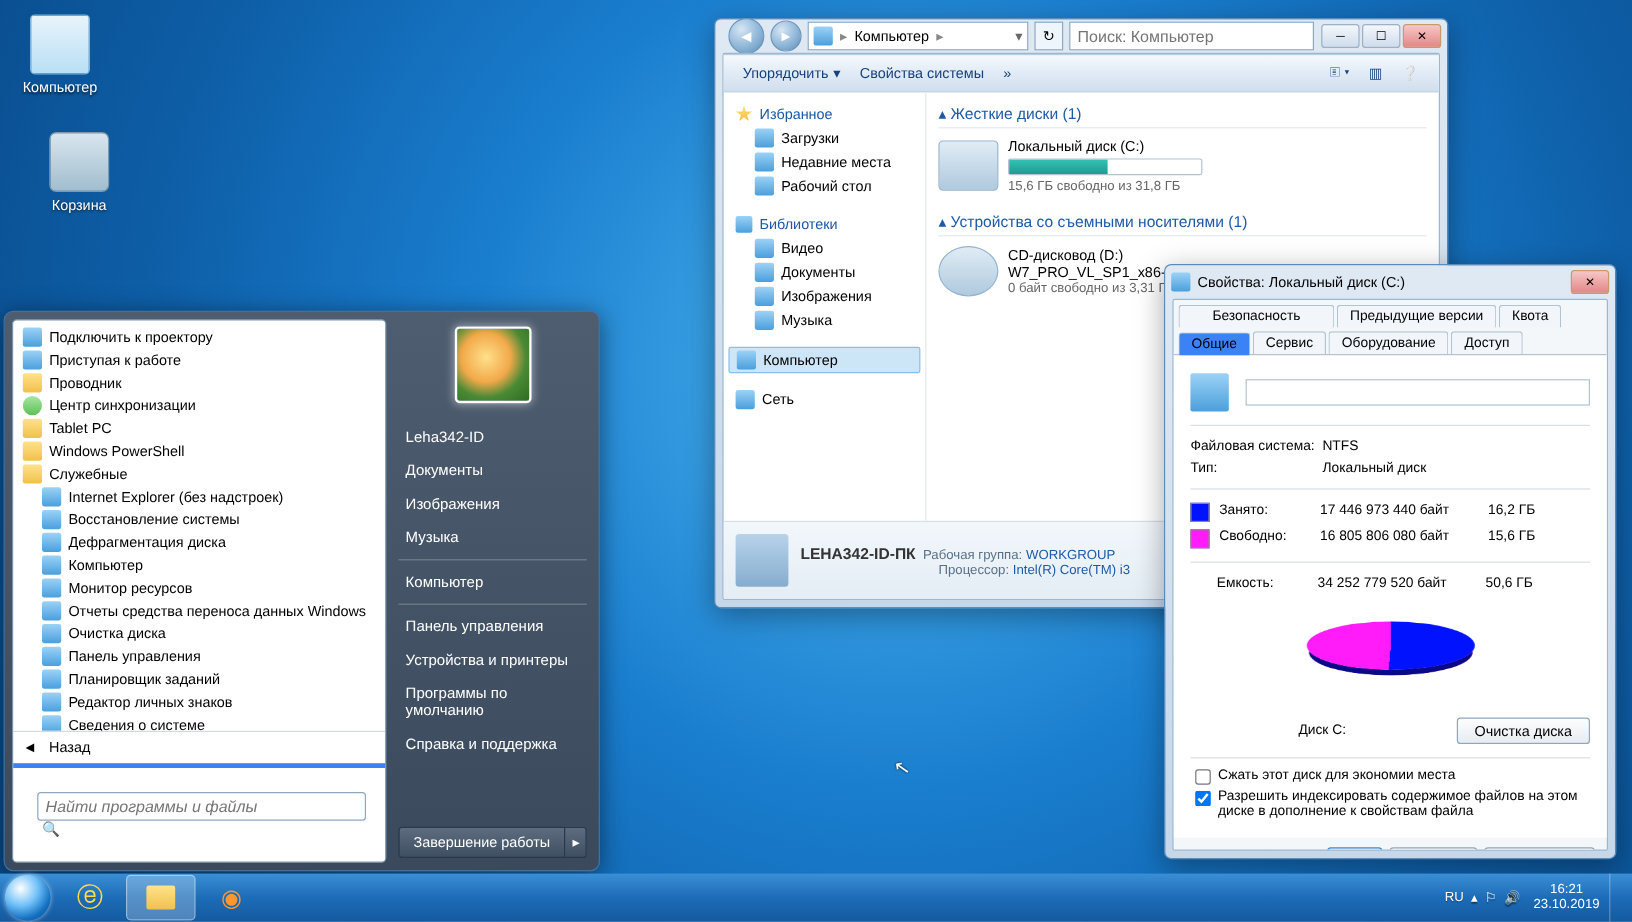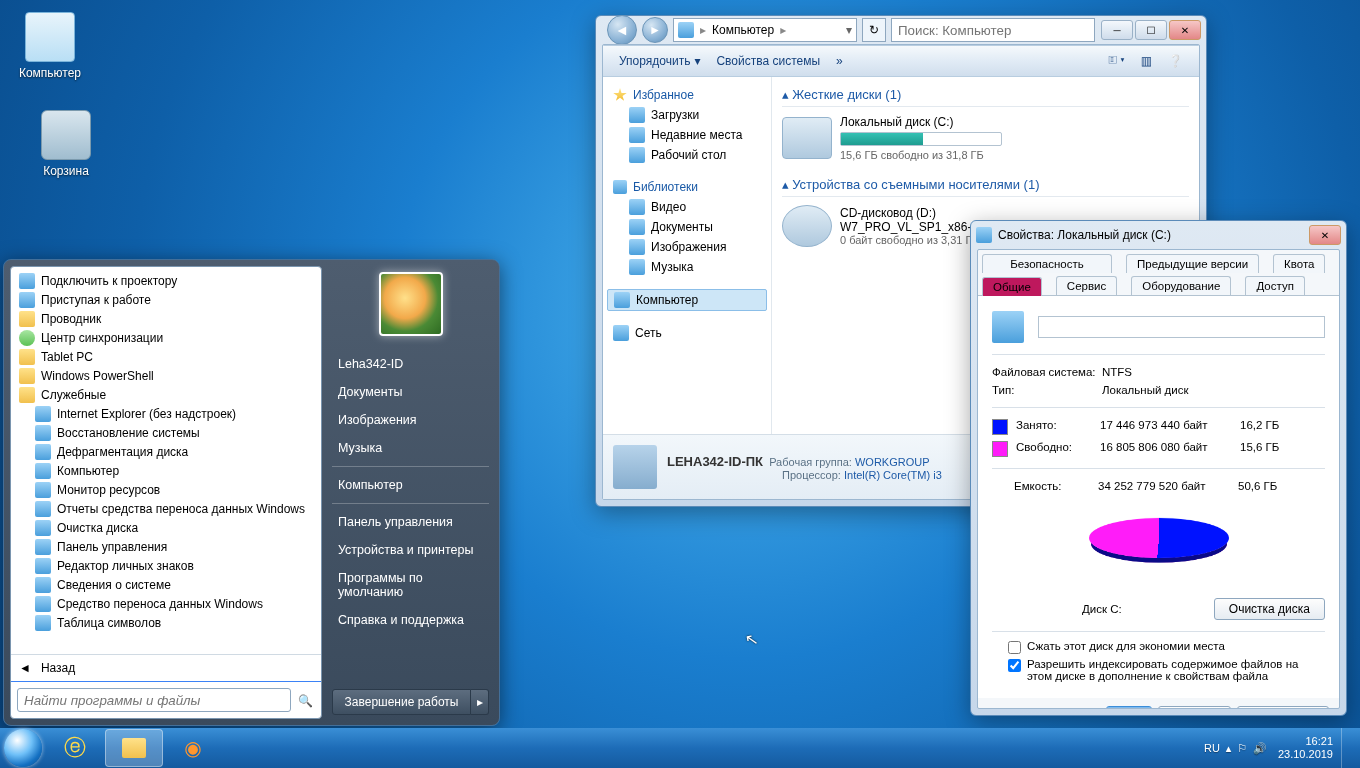--- a/index.html
+++ b/index.html
@@ -9,39 +9,39 @@
 .desktop-icon .ico{width:48px;height:48px;margin:0 auto 4px}
 .computer-ico{background:linear-gradient(#e8f4fb,#b9dff5);border:1px solid #7bb4da;border-radius:4px}
 .trash-ico{background:linear-gradient(#d9e6ee,#a0bdcf);border:1px solid #7b9aad;border-radius:6px}
 
 .taskbar{position:absolute;left:0;right:0;bottom:0;height:40px;background:linear-gradient(#3a8fd6,#1d6cb7 50%,#145a9f);display:flex;align-items:center;color:#fff;z-index:100}
 .start-orb{width:38px;height:38px;margin:0 4px;border-radius:50%;background:radial-gradient(circle at 35% 30%,#fff,#6fc0f8 40%,#1470c2 70%,#0b4a86);box-shadow:0 0 4px rgba(255,255,255,.6);cursor:pointer}
 .tb-btn{width:56px;height:36px;margin:0 1px;border-radius:4px;display:flex;align-items:center;justify-content:center;cursor:pointer}
 .tb-btn.active{background:rgba(255,255,255,.25);border:1px solid rgba(255,255,255,.4)}
 .tb-tray{margin-left:auto;display:flex;align-items:center;height:100%;padding-right:4px}
 .tb-tray span{margin:0 3px;font-size:11px;text-shadow:0 1px 1px rgba(0,0,0,.4)}
-.clock{text-align:right;line-height:1.2;font-size:11px;padding:0 8px}
+.clock{text-align:center;line-height:1.2;font-size:11px;padding:0 8px}
 .show-dt{width:14px;height:40px;border-left:1px solid rgba(255,255,255,.3);cursor:pointer}
 
 .win{position:absolute;border:1px solid #5b8bb9;border-radius:6px;background:linear-gradient(#dfe9f3,#c6d7ea);box-shadow:0 6px 24px rgba(0,0,0,.35);display:flex;flex-direction:column}
 .win-title{height:22px;display:flex;align-items:center;padding:3px 5px;font-size:12px;color:#000}
 .win-btns{margin-left:auto;display:flex;gap:2px}
 .win-btn{width:30px;height:18px;border-radius:3px;background:linear-gradient(#f4f8fc,#cfdceb);border:1px solid #9ab1c7;display:flex;align-items:center;justify-content:center;font-size:10px;cursor:pointer}
 .win-btn.close{background:linear-gradient(#f6c7c7,#e38787);border-color:#c96}
 .win-body{flex:1;background:#fff;margin:0 6px 6px;border:1px solid #9cb7d0;border-radius:2px;display:flex;flex-direction:column;overflow:hidden}
 
 .start{position:absolute;left:3px;bottom:42px;width:495px;height:465px;display:flex;z-index:50;border-radius:8px;border:1px solid #436f99;background:linear-gradient(#4e5d6f,#3a4a5c);box-shadow:0 4px 20px rgba(0,0,0,.5)}
 .sm-left{width:310px;background:#fff;margin:6px 0 6px 6px;border-radius:4px;border:1px solid #7a95af;display:flex;flex-direction:column}
 .sm-list{flex:1;overflow:hidden;padding:4px 2px}
 .sm-item{display:flex;align-items:center;height:19px;padding:0 6px;cursor:pointer;white-space:nowrap}
 .sm-item .mi{width:16px;height:16px;margin-right:6px;flex:none}
 .sm-item.indent{padding-left:22px}
 .sm-back{border-top:1px solid #d0dae3;padding:6px 8px;display:flex;align-items:center;cursor:pointer}
 .sm-back .arrow{margin-right:10px}
-.sm-search{border-top:1px solid #3b82f6;padding:6px}
+.sm-search{border-top:4px solid #3b82f6;padding:20px}
 .sm-search input{width:260px;height:22px;padding:0 6px;border:1px solid #8ea7bf;border-radius:3px;font-style:italic;color:#666}
 .sm-right{flex:1;padding:12px 10px 10px;color:#fff;display:flex;flex-direction:column}
 .sm-user{width:60px;height:60px;border:2px solid #fff;border-radius:4px;margin:0 auto 14px;background:radial-gradient(circle at 40% 40%,#ffe08a,#f2a94a 40%,#4a8a35 65%,#2e6b22);box-shadow:0 0 8px rgba(255,255,255,.5)}
 .sm-rlink{padding:7px 6px;cursor:pointer;border-radius:3px;font-size:12.5px}
 .sm-rsep{height:1px;background:rgba(255,255,255,.25);margin:4px 0}
 .sm-shut{margin-top:auto;display:flex}
 .sm-shut button{flex:1;height:26px;background:linear-gradient(#5d6d7f,#3e4f61);border:1px solid #2b3a4a;color:#fff;border-radius:3px 0 0 3px;cursor:pointer;font-size:12px}
 .sm-shut .dd{width:18px;border-radius:0 3px 3px 0;border-left:none;flex:none}
 
 .exp{left:595px;top:15px;width:610px;height:490px;z-index:20}
@@ -68,36 +68,36 @@
 .drive .meter{width:160px;height:12px;border:1px solid #b3c3d1;background:#fff;border-radius:2px;margin:3px 0;position:relative}
 .drive .meter .fill{height:100%;background:linear-gradient(#35c1b4,#1e9c90)}
 .drive .sub{color:#666;font-size:11px}
 .details-pane{height:56px;border-top:1px solid #d4dee7;background:linear-gradient(#f2f7fb,#e4edf5);display:flex;align-items:center;padding:4px 10px;font-size:11px}
 .details-pane .di{width:44px;height:44px;background:linear-gradient(#b7d3ea,#86adce);border-radius:3px;margin-right:10px}
 .details-pane b{font-size:13px;color:#333}
 .details-pane .lbl{color:#5a7185}
 .details-pane .val{color:#1d5aa7}
 
 .prop{left:970px;top:220px;width:375px;height:494px;z-index:30}
-.prop .tabs{display:flex;flex-wrap:wrap;padding:4px 4px 0;gap:14px}
+.prop .tabs{display:flex;flex-wrap:wrap;padding:4px 4px 0;gap:2px}
 .prop .tab{padding:3px 10px;border:1px solid #b3c3d1;border-bottom:none;border-radius:3px 3px 0 0;background:#f2f6fa;cursor:pointer;font-size:11.5px}
-.prop .tab.active{background:#be185d;position:relative;top:1px}
+.prop .tab.active{background:#3b82f6;position:relative;top:1px}
 .prop .tab.wide{min-width:108px;text-align:center}
 .prop .tbody{flex:1;border-top:1px solid #b3c3d1;padding:12px 14px;font-size:11.5px}
 .prop .row{display:flex;padding:3px 0}
 .prop .row .k{width:110px}
 .prop hr{border:none;border-top:1px solid #d8e0e8;margin:8px 0}
 .pie-canvas{width:170px;height:90px;margin:8px auto 2px;position:relative}
 .pie{width:140px;height:70px;margin:0 auto;border-radius:50%;background:conic-gradient(#0012ff 0deg 183deg,#ff1cf9 183deg 360deg);transform:rotateX(55deg);box-shadow:0 10px 0 -2px #0a0a88,0 10px 0 -2px #a810a3}
 .swatch{width:14px;height:14px;border:1px solid #888;margin-right:8px;flex:none}
 .btn{height:22px;padding:0 14px;border:1px solid #8ea7bf;border-radius:3px;background:linear-gradient(#fdfdfd,#e6ecf2);cursor:pointer;font-size:12px}
 .btn:disabled{color:#999}
 .btn.def{border-color:#3b8dd9;box-shadow:0 0 0 1px #7cb9ee inset}
 .prop-btns{display:flex;justify-content:flex-end;gap:6px;padding:8px 10px}
-.chk{display:flex;align-items:flex-start;margin:4px 16px}
+.chk{display:flex;align-items:flex-start;margin:4px 4px}
 .chk input{margin:1px 6px 0 0}
 
 .ico-folder{background:linear-gradient(#ffe28a,#f1c04d);border-radius:2px}
 .ico-blue{background:linear-gradient(#9cd2f6,#4a9fdc);border-radius:2px}
 .ico-green{background:linear-gradient(#a8e6a2,#5cc155);border-radius:50%}
 .ico-star{background:linear-gradient(#ffe58a,#f2b929);clip-path:polygon(50% 0,61% 35%,98% 35%,68% 57%,79% 91%,50% 70%,21% 91%,32% 57%,2% 35%,39% 35%)}
 .ico-disk{background:linear-gradient(#ddd,#999);border-radius:50%}
 .cursor{position:absolute;left:745px;top:630px;z-index:40;font-size:16px;color:#fff;text-shadow:0 0 2px #000;transform:rotate(-10deg)}
 </style>
 </head>
@@ -375,20 +375,24 @@
           <span class="mi ico-blue"></span>
           <span>Отчеты средства переноса данных Windows</span>
         </div>
         <div class="sm-item indent">
           <span class="mi ico-blue"></span>
           <span>Очистка диска</span>
         </div>
         <div class="sm-item indent">
           <span class="mi ico-blue"></span>
           <span>Панель управления</span>
+        </div>
+        <div class="sm-item indent">
+          <span class="mi ico-blue"></span>
+          <span>Планировщик заданий</span>
         </div>
         <div class="sm-item indent">
           <span class="mi ico-blue"></span>
           <span>Редактор личных знаков</span>
         </div>
         <div class="sm-item indent">
           <span class="mi ico-blue"></span>
           <span>Сведения о системе</span>
         </div>
         <div class="sm-item indent">

